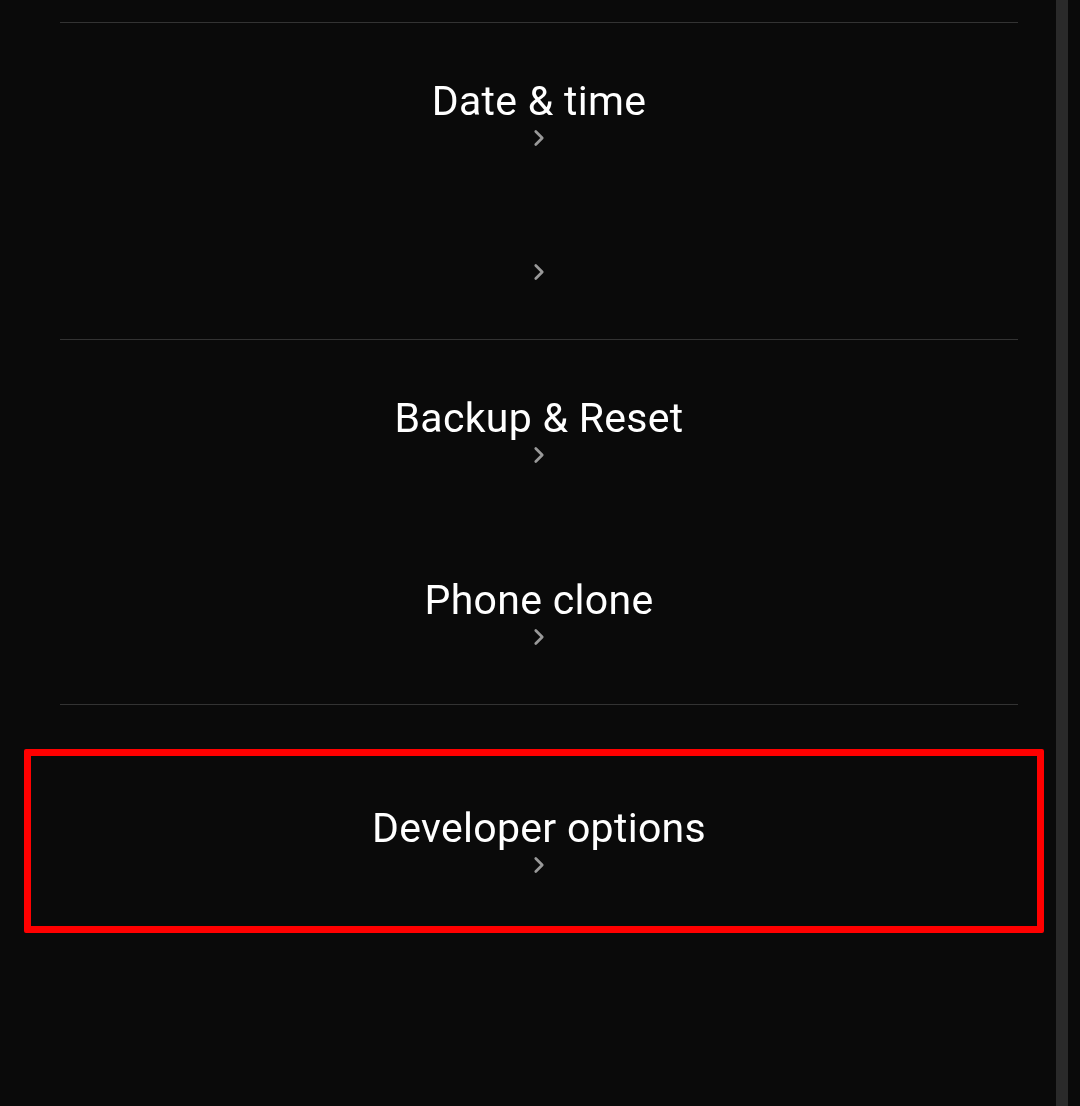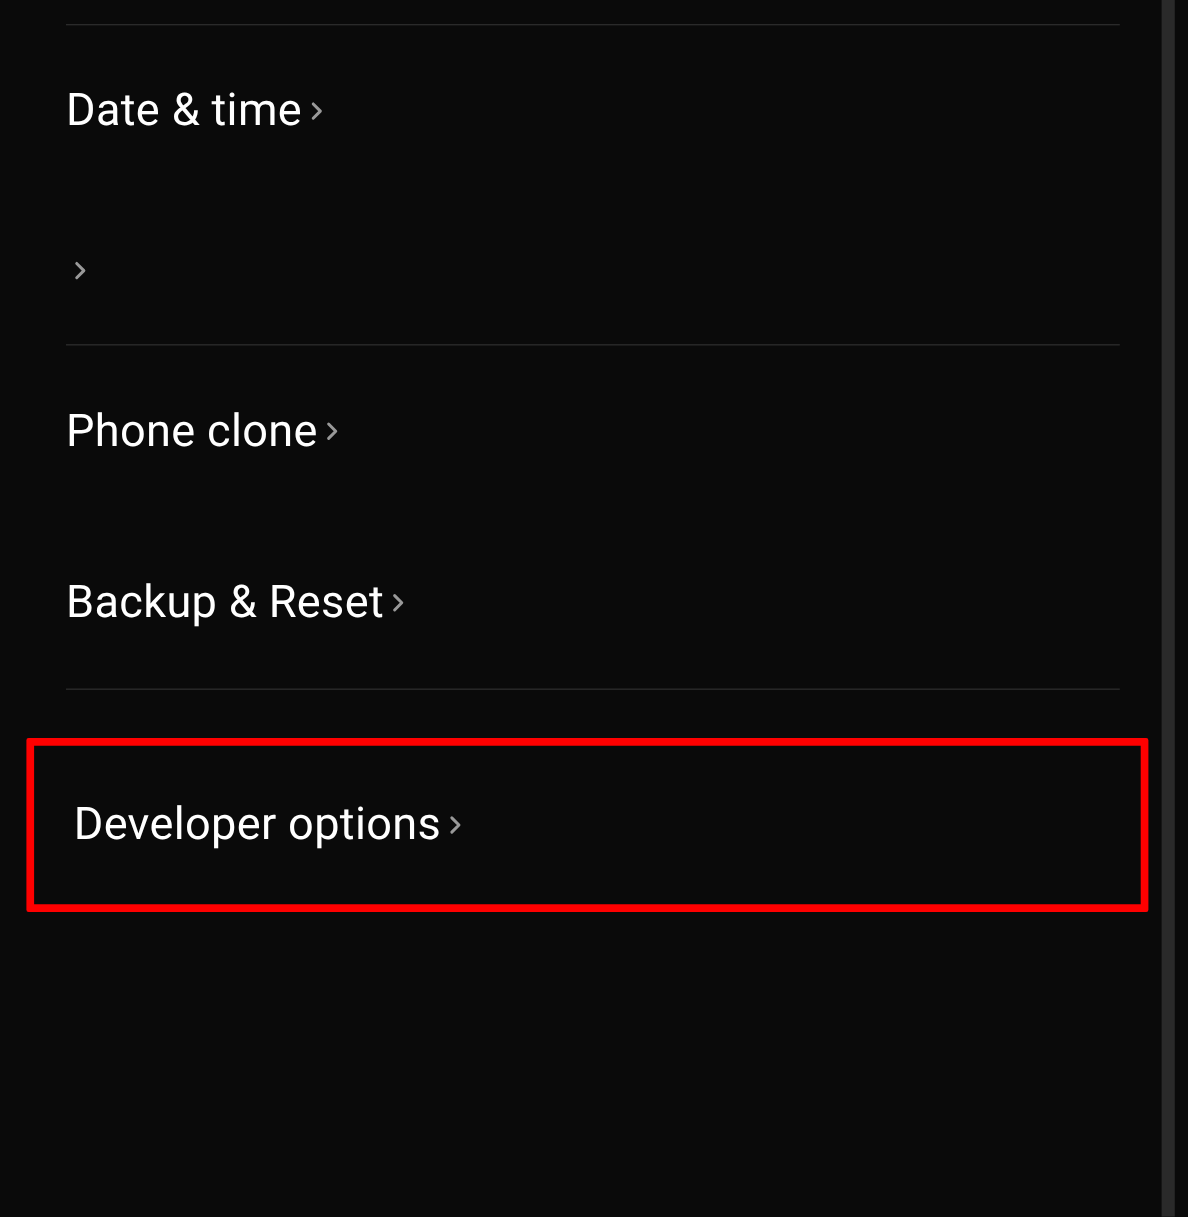--- a/index.html
+++ b/index.html
@@ -30,23 +30,24 @@
     }
     .divider {
       height: 1px;
       background-color: #333;
       margin-left: 60px;
       margin-right: 50px;
     }
     .settings-item {
       display: flex;
       align-items: center;
-      justify-content: flex-start;
+      justify-content: center;
       padding: 54px 50px 54px 60px;
       cursor: pointer;
+      flex-direction: column;
     }
     .settings-label {
       color: #ffffff;
       font-size: 41px;
       font-weight: 400;
       letter-spacing: 0.3px;
     }
     .chevron {
       width: 26px;
       height: 26px;
@@ -92,30 +93,30 @@
     <span class="chevron">
       <svg viewBox="0 0 24 24" fill="none" stroke="#999" stroke-width="2.5" stroke-linecap="round" stroke-linejoin="round">
         <polyline points="9 18 15 12 9 6"></polyline>
       </svg>
     </span>
   </div>
 
   <div class="divider"></div>
 
   <div class="settings-item">
-    <span class="settings-label">Phone clone</span>
+    <span class="settings-label">Backup &amp; Reset</span>
     <span class="chevron">
       <svg viewBox="0 0 24 24" fill="none" stroke="#999" stroke-width="2.5" stroke-linecap="round" stroke-linejoin="round">
         <polyline points="9 18 15 12 9 6"></polyline>
       </svg>
     </span>
   </div>
 
   <div class="settings-item">
-    <span class="settings-label">Backup &amp; Reset</span>
+    <span class="settings-label">Phone clone</span>
     <span class="chevron">
       <svg viewBox="0 0 24 24" fill="none" stroke="#999" stroke-width="2.5" stroke-linecap="round" stroke-linejoin="round">
         <polyline points="9 18 15 12 9 6"></polyline>
       </svg>
     </span>
   </div>
 
   <div class="divider"></div>
 
   <div class="spacer-before-highlight"></div>

